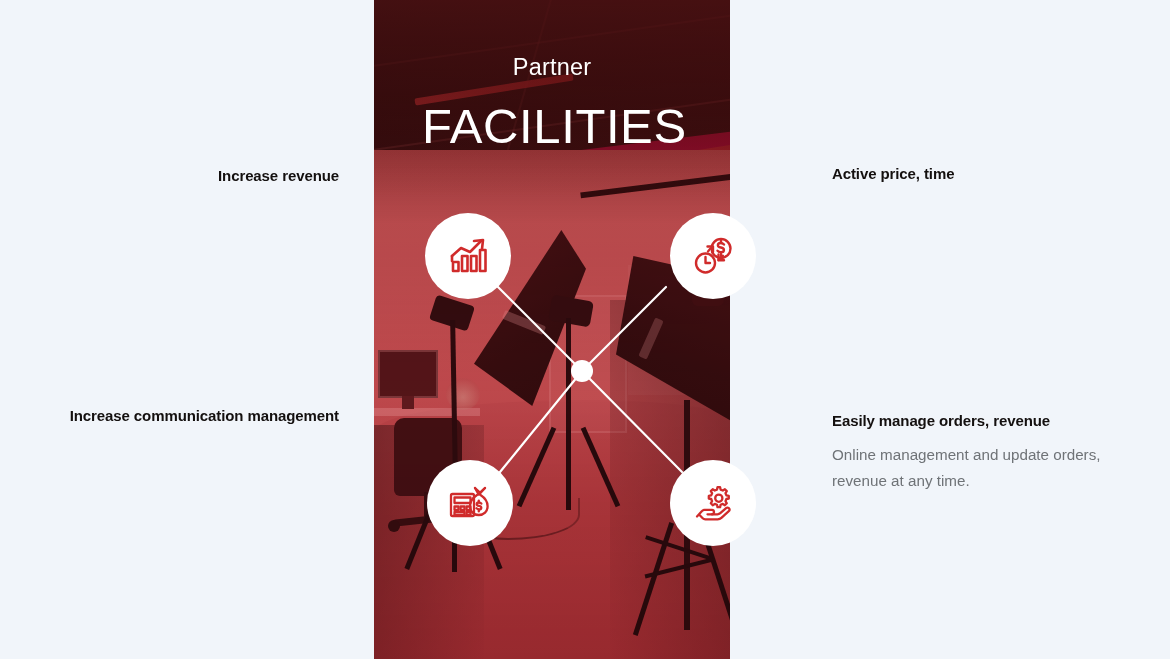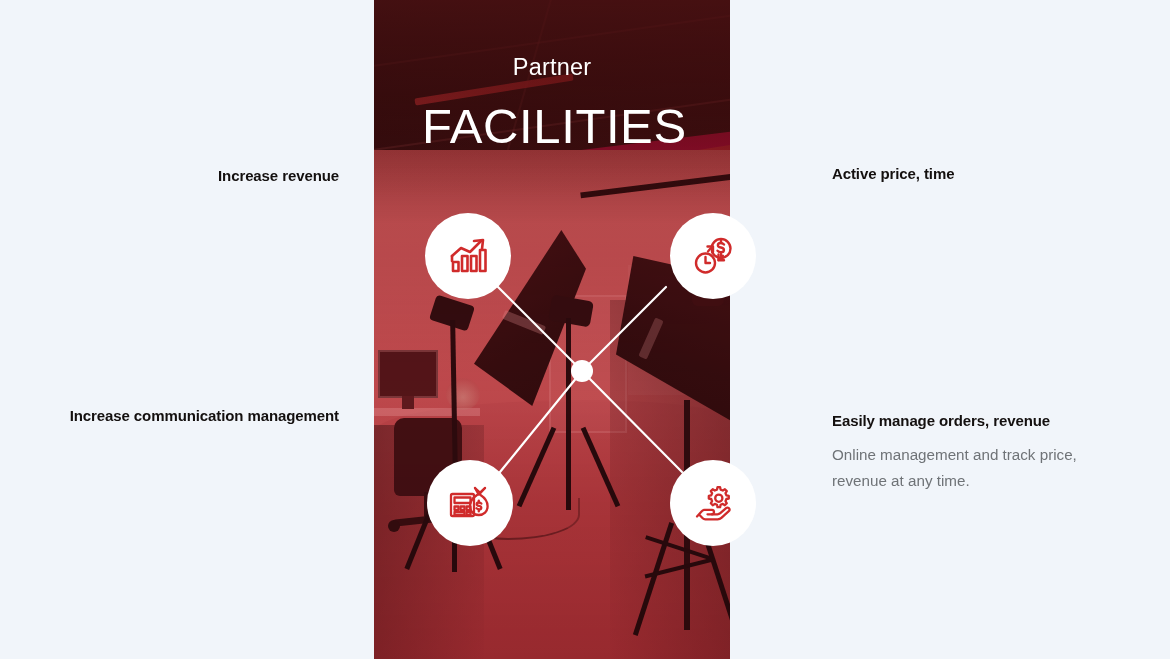--- a/index.html
+++ b/index.html
@@ -233,21 +233,21 @@
   <div class="feature col-left" id="feature-1">
     <div class="f-title">Increase communication management</div>
   </div>
 
   <div class="feature col-right" id="feature-2">
     <div class="f-title">Active price, time</div>
   </div>
 
   <div class="feature col-right" id="feature-3">
     <div class="f-title">Easily manage orders, revenue</div>
-    <div class="f-body">Online management and track price, revenue at any time.</div>
+    <div class="f-body">Online management and update orders, revenue at any time.</div>
   </div>
 
   <div id="panel">
 
     <div id="photo">
       <div class="ph" id="ph-ceiling"></div>
       <div class="ph" id="ph-ceil-grid2"></div>
       <div class="ph" id="ph-ceil-grid1"></div>
       <div class="ph" id="ph-ceil-grid3"></div>
       <div class="ph" id="ph-ceil-tube1"></div>

